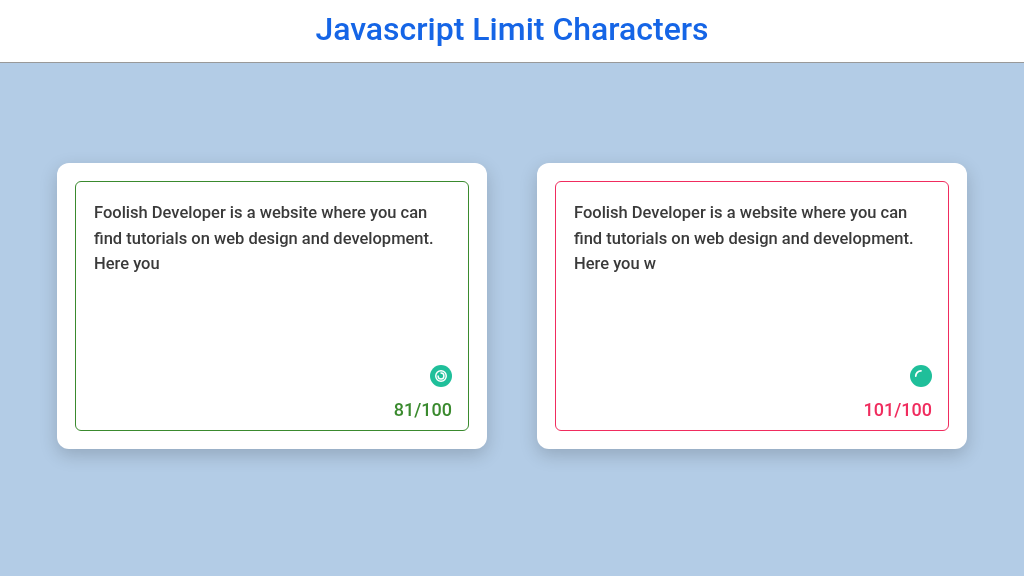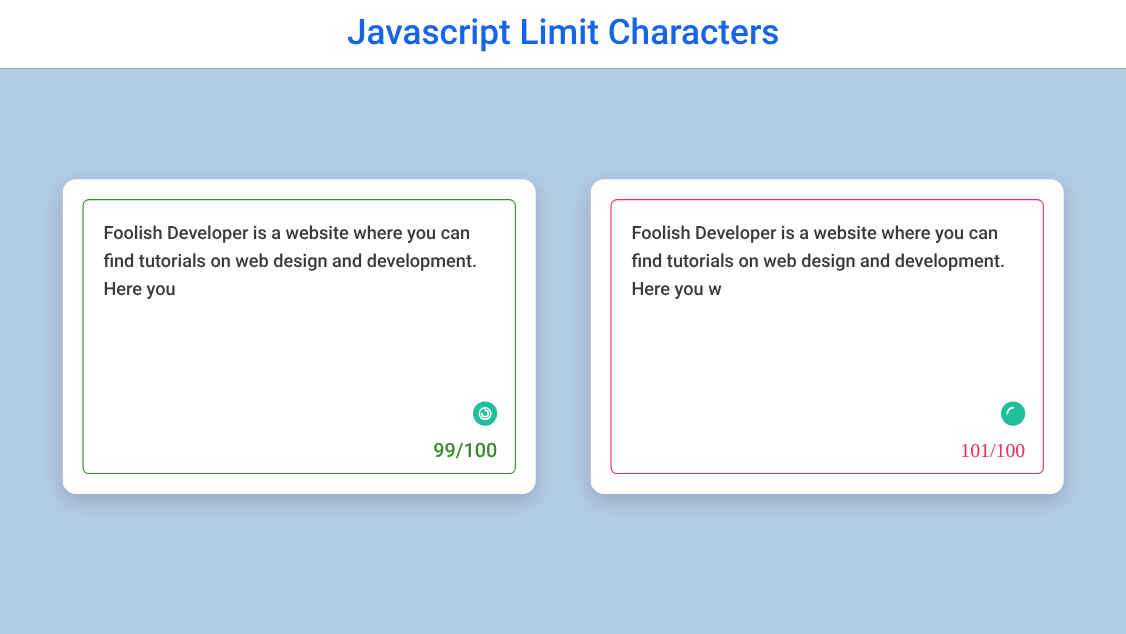--- a/index.html
+++ b/index.html
@@ -74,42 +74,42 @@
       align-items: center;
       justify-content: center;
       margin-bottom: 4px;
     }
     .icon-badge svg { width: 14px; height: 14px; }
     .counter {
       font-size: 18px;
       font-weight: 500;
     }
     .counter.valid { color: #3a8a2e; }
-    .counter.invalid { color: #f02c5e; font-family: Liberation Serif, serif; }
+    .counter.invalid { color: #f02c5e; }
   </style>
 </head>
 <body>
 
 <div class="header">
   <h1>Javascript Limit Characters</h1>
 </div>
 
 <div class="content">
 
   <div class="card">
     <div class="textarea-wrap valid">
       <textarea class="text-content" style="">Foolish Developer is a website where you can find tutorials on web design and development. Here you</textarea>
       <div class="footer-row">
         <span class="icon-badge">
           <svg viewBox="0 0 24 24" fill="none" stroke="#ffffff" stroke-width="2.5">
             <circle cx="12" cy="12" r="9"></circle>
             <path d="M12 7 A5 5 0 1 1 7 12" stroke-linecap="round"></path>
           </svg>
         </span>
-        <span class="counter valid">99/100</span>
+        <span class="counter valid">81/100</span>
       </div>
     </div>
   </div>
 
   <div class="card">
     <div class="textarea-wrap invalid">
       <textarea class="text-content" style="">Foolish Developer is a website where you can find tutorials on web design and development. Here you w</textarea>
       <div class="footer-row">
         <span class="icon-badge">
           <svg viewBox="0 0 24 24" fill="none" stroke="#ffffff" stroke-width="3">

